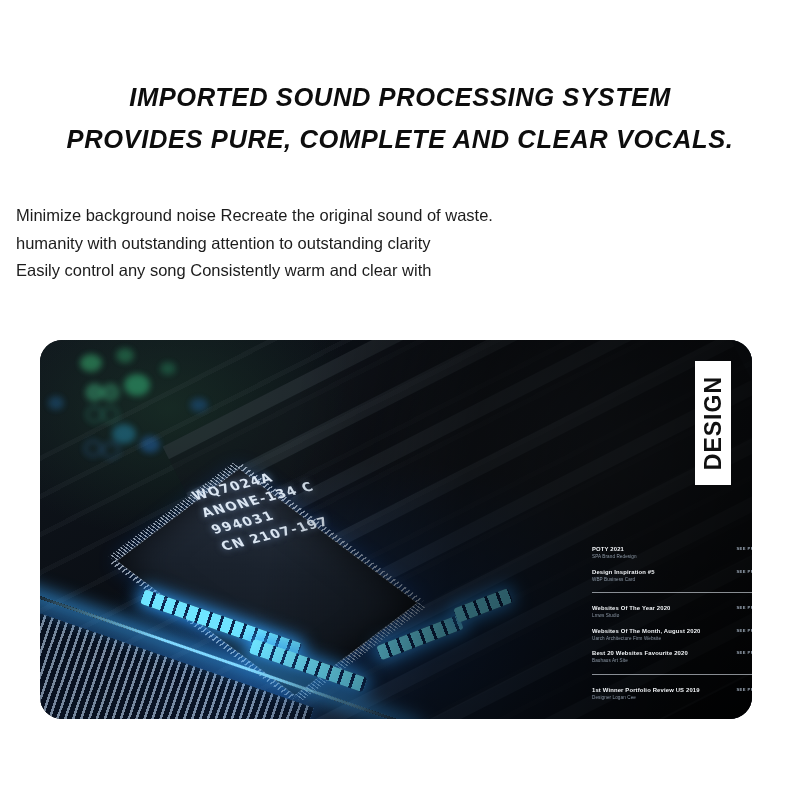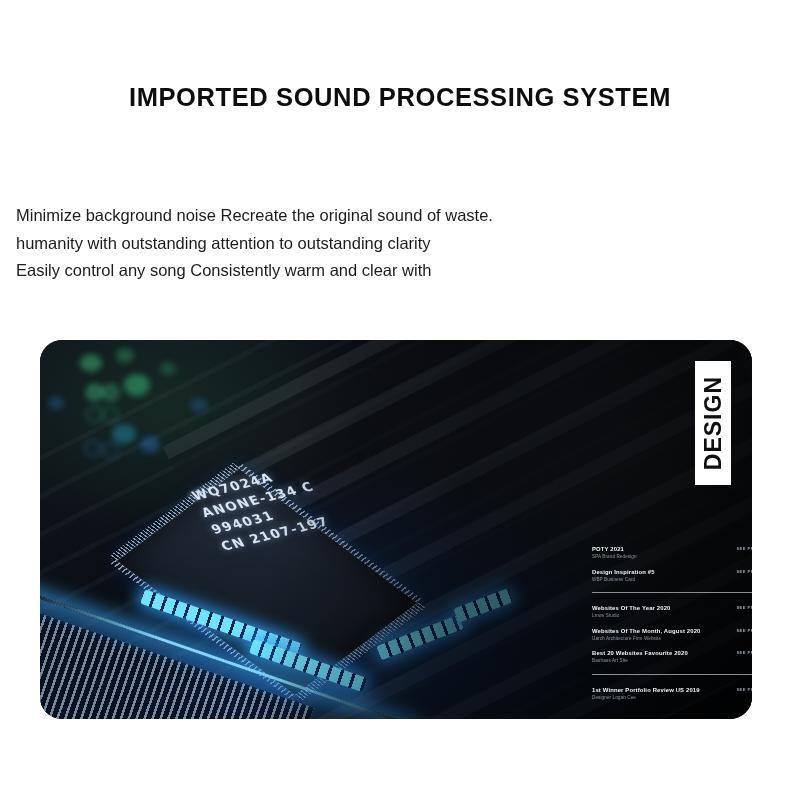--- a/index.html
+++ b/index.html
@@ -23,20 +23,21 @@
     width: 800px;
     text-align: center;
   }
   .headline-line {
     color: #0d0d0d;
     font-size: 25.5px;
     font-weight: bold;
     letter-spacing: 0.6px;
     line-height: 42px;
     white-space: nowrap;
+    font-style: italic;
   }
 
   
   .subcopy-block {
     position: absolute;
     left: 0;
     top: 202px;
     width: 800px;
     text-align: left;
     margin-left: 16px;
@@ -299,20 +300,21 @@
     height: 1px;
     background: rgba(225,232,240,0.60);
     margin: 9px 0 11px 0;
   }
 </style>
 </head>
 <body>
 
 <div class="headline-block">
   <div class="headline-line">IMPORTED SOUND PROCESSING SYSTEM</div>
+  <div class="headline-line">PROVIDES PURE, COMPLETE AND CLEAR VOCALS.</div>
 </div>
 
 <div class="subcopy-block">
   <div class="subcopy-line">Minimize background noise Recreate the original sound of waste.</div>
   <div class="subcopy-line">humanity with outstanding attention to outstanding clarity</div>
   <div class="subcopy-line">Easily control any song Consistently warm and clear with</div>
 </div>
 
 <div class="hero">
 

